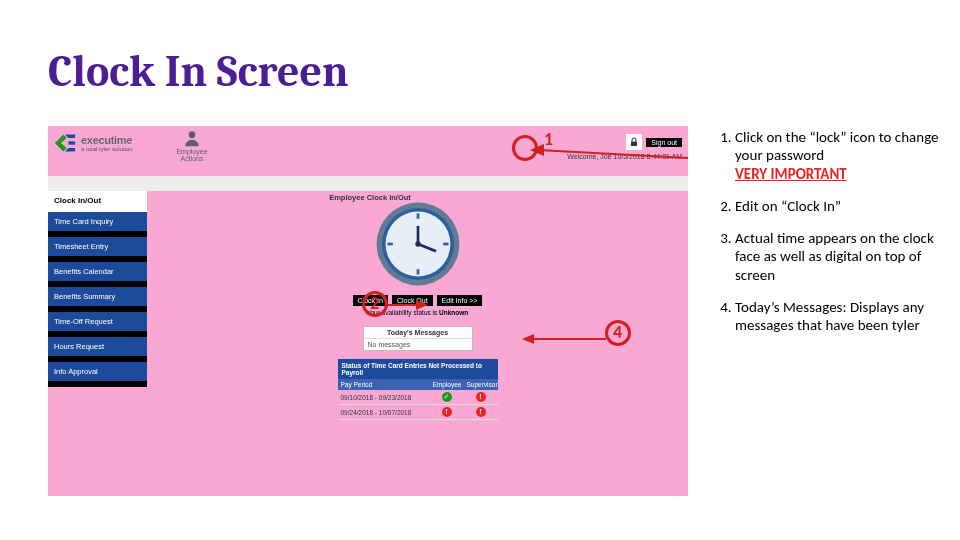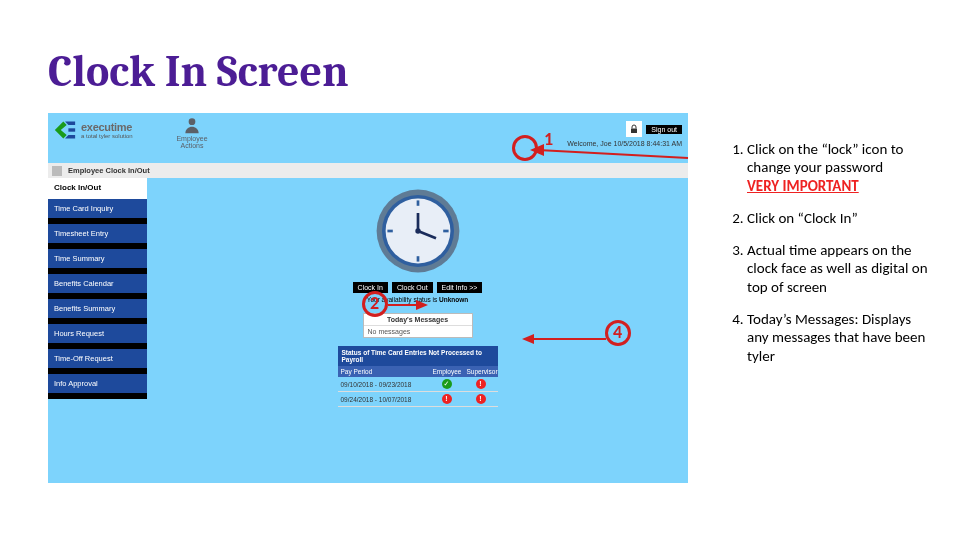--- a/index.html
+++ b/index.html
@@ -19,26 +19,26 @@
     top: 46px;
     font-family: "Cambria", Georgia, serif;
     font-size: 44px;
     font-weight: 700;
     color: #4c1d95;
   }
   
   .shot {
     position: absolute;
     left: 48px;
-    top: 113px;
+    top: 126px;
     width: 640px;
     height: 370px;
     font-size: 8px;
     color: #333;
-    background: #7dd3fc;
+    background: #f9a8d4;
   }
   
   .shot-header {
     display: flex;
     align-items: flex-start;
     height: 50px;
   }
   .logo-box {
     width: 115px;
     padding: 6px 0 0 4px;
@@ -69,21 +69,21 @@
   .lock-icon-wrap {
     width:16px; height:16px; background:#fff; display:flex; align-items:center; justify-content:center;
   }
   .signout-btn {
     background:#000; color:#fff; font-size:7px; padding:1px 5px; border:none;
   }
   .welcome-line { font-size:7px; color:#333; white-space:nowrap;}
   
   .crumb {
     background:#ececec; height:15px; display:flex; align-items:center;
-    padding-left:4px; gap:6px; font-size:7.5px; font-weight:600;
+    padding-left:4px; gap:17px; font-size:7.5px; font-weight:600;flex-direction:column;
   }
   .crumb-ico { width:10px; height:10px; background:#bbb; display:inline-block;}
   
   .shot-main { display:flex; }
   .sidebar {
     width:99px;
     display:flex; flex-direction:column;
     gap:0;
   }
   .side-head {
@@ -161,21 +161,21 @@
   .instr {
     position:absolute;
     left: 715px;
     top: 128px;
     width: 230px;
     font-family: "Calibri", Arial, sans-serif;
     font-size: 15px;
     line-height: 1.22;
     color: #000;
   }
-  .instr ol { margin:12px; padding-left:20px;}
+  .instr ol { margin:0; padding-left:20px;}
   .instr li { margin-bottom: 14px; }
   .vimp { color:#e22; font-weight:700; text-decoration:underline;}
   .callout-4-wrap { position:absolute; left:613px; top:328px; }
 </style>
 </head>
 <body>
 
 <div class="slide-title">Clock In Screen</div>
 
 <div class="shot">
@@ -223,25 +223,24 @@
   <div class="crumb">
     <span class="crumb-ico"></span>
     <span>Employee Clock In/Out</span>
   </div>
 
   <div class="shot-main">
     <div class="sidebar">
       <div class="side-head">Clock In/Out</div>
       <div class="side-item">Time Card Inquiry</div>
       <div class="side-item">Timesheet Entry</div>
-      <div class="side-item">Time Summary</div>
       <div class="side-item">Benefits Calendar</div>
       <div class="side-item">Benefits Summary</div>
+      <div class="side-item">Time-Off Request</div>
       <div class="side-item">Hours Request</div>
-      <div class="side-item">Time-Off Request</div>
       <div class="side-item">Info Approval</div>
     </div>
 
     <div class="center">
       <div class="clock-area">
         <div class="clock-face">
           <svg viewBox="0 0 100 100">
             <circle cx="50" cy="50" r="46" fill="#5f7b95"></circle>
             <circle cx="50" cy="50" r="40" fill="#2f5f9f"></circle>
             <circle cx="50" cy="50" r="36" fill="#e8eef7"></circle>
@@ -315,17 +314,17 @@
   <line x1="84" y1="7" x2="10" y2="7" stroke="#d21f1f" stroke-width="2"></line>
   <polygon points="0,7 12,2 12,12" fill="#d21f1f"></polygon>
 </svg>
 
 <div class="instr">
   <ol>
     <li>
       <span>Click on the “lock” icon to change your password</span><br>
       <span class="vimp">VERY IMPORTANT</span>
     </li>
-    <li>Click on “Clock In”</li>
+    <li>Edit on “Clock In”</li>
     <li>Actual time appears on the clock face as well as digital on top of screen</li>
     <li>Today’s Messages: Displays any messages that have been tyler</li>
   </ol>
 </div>
 
 </body></html>

